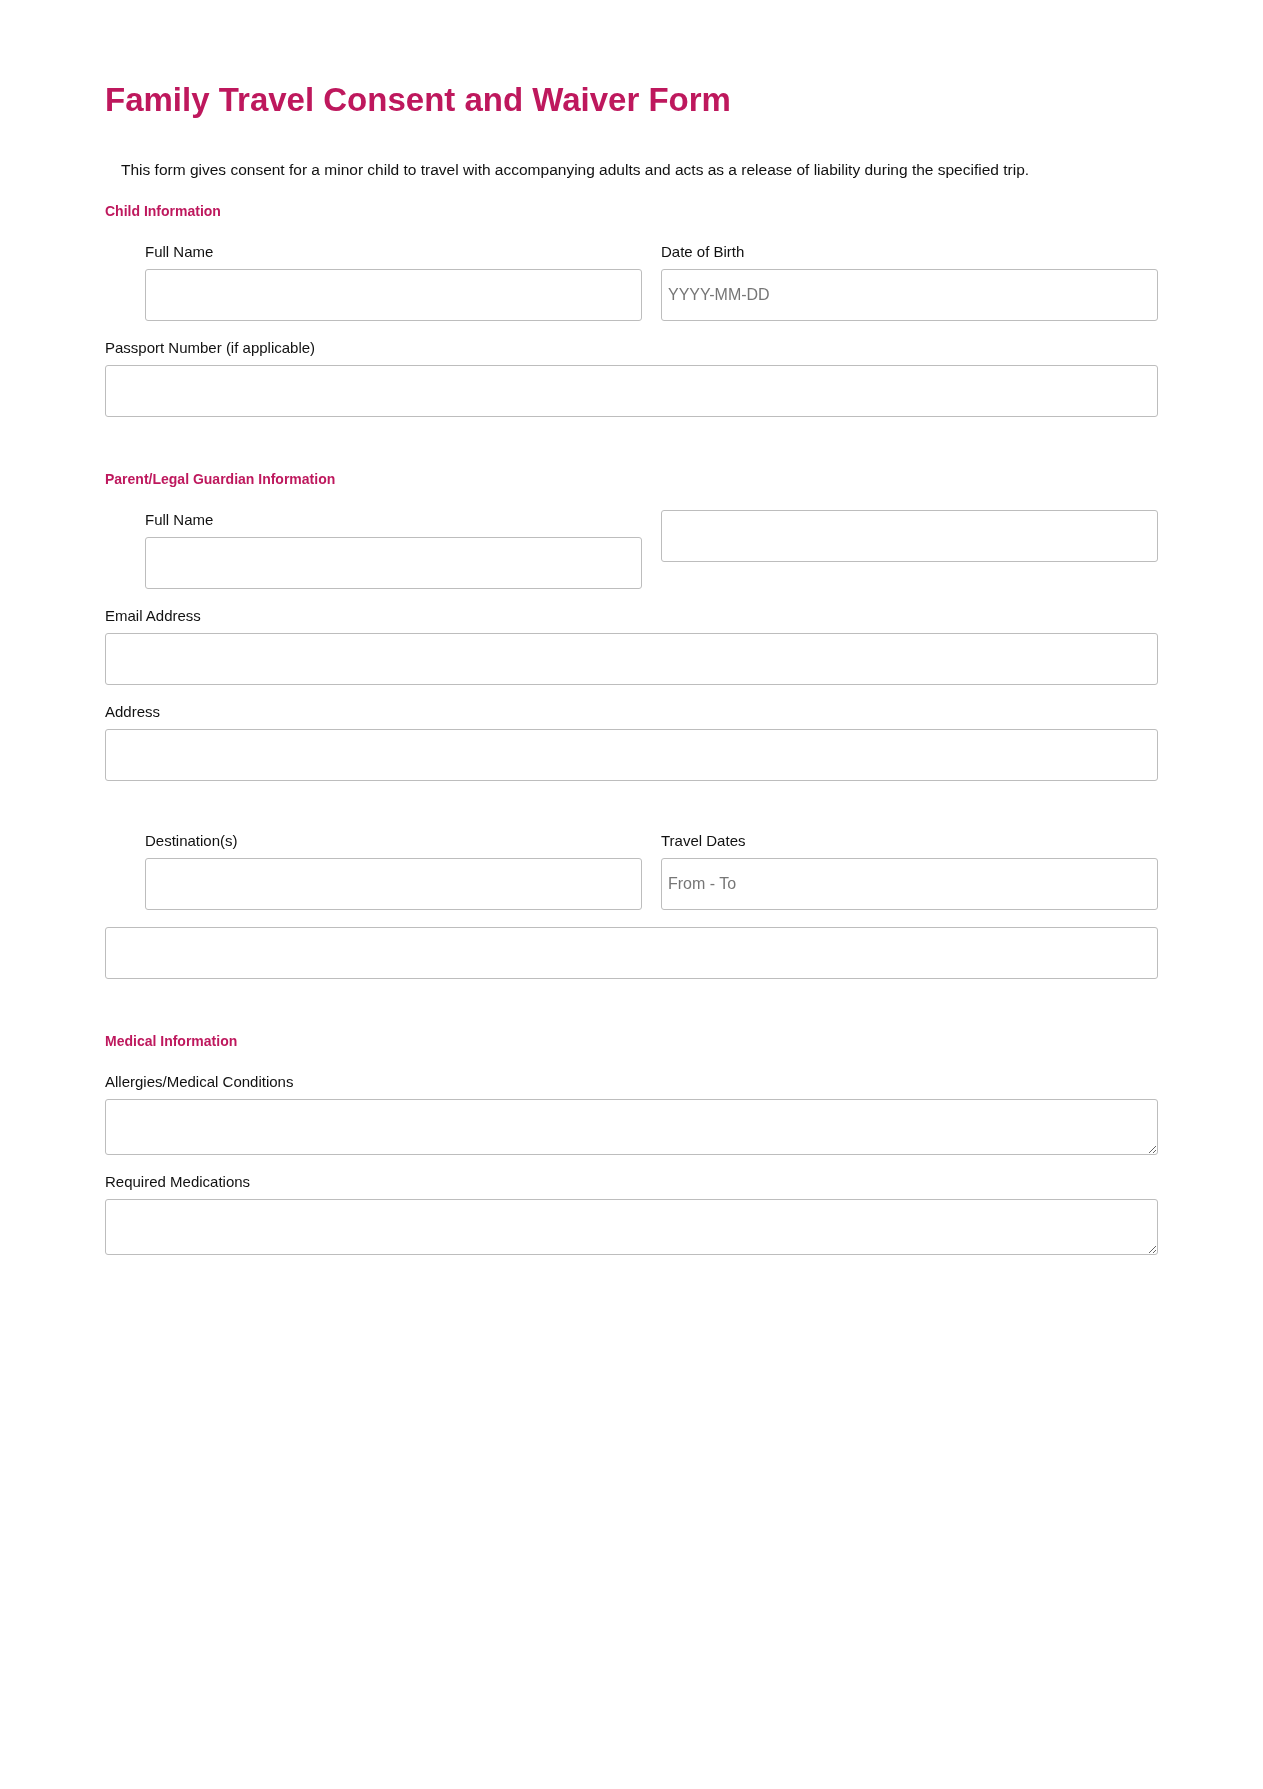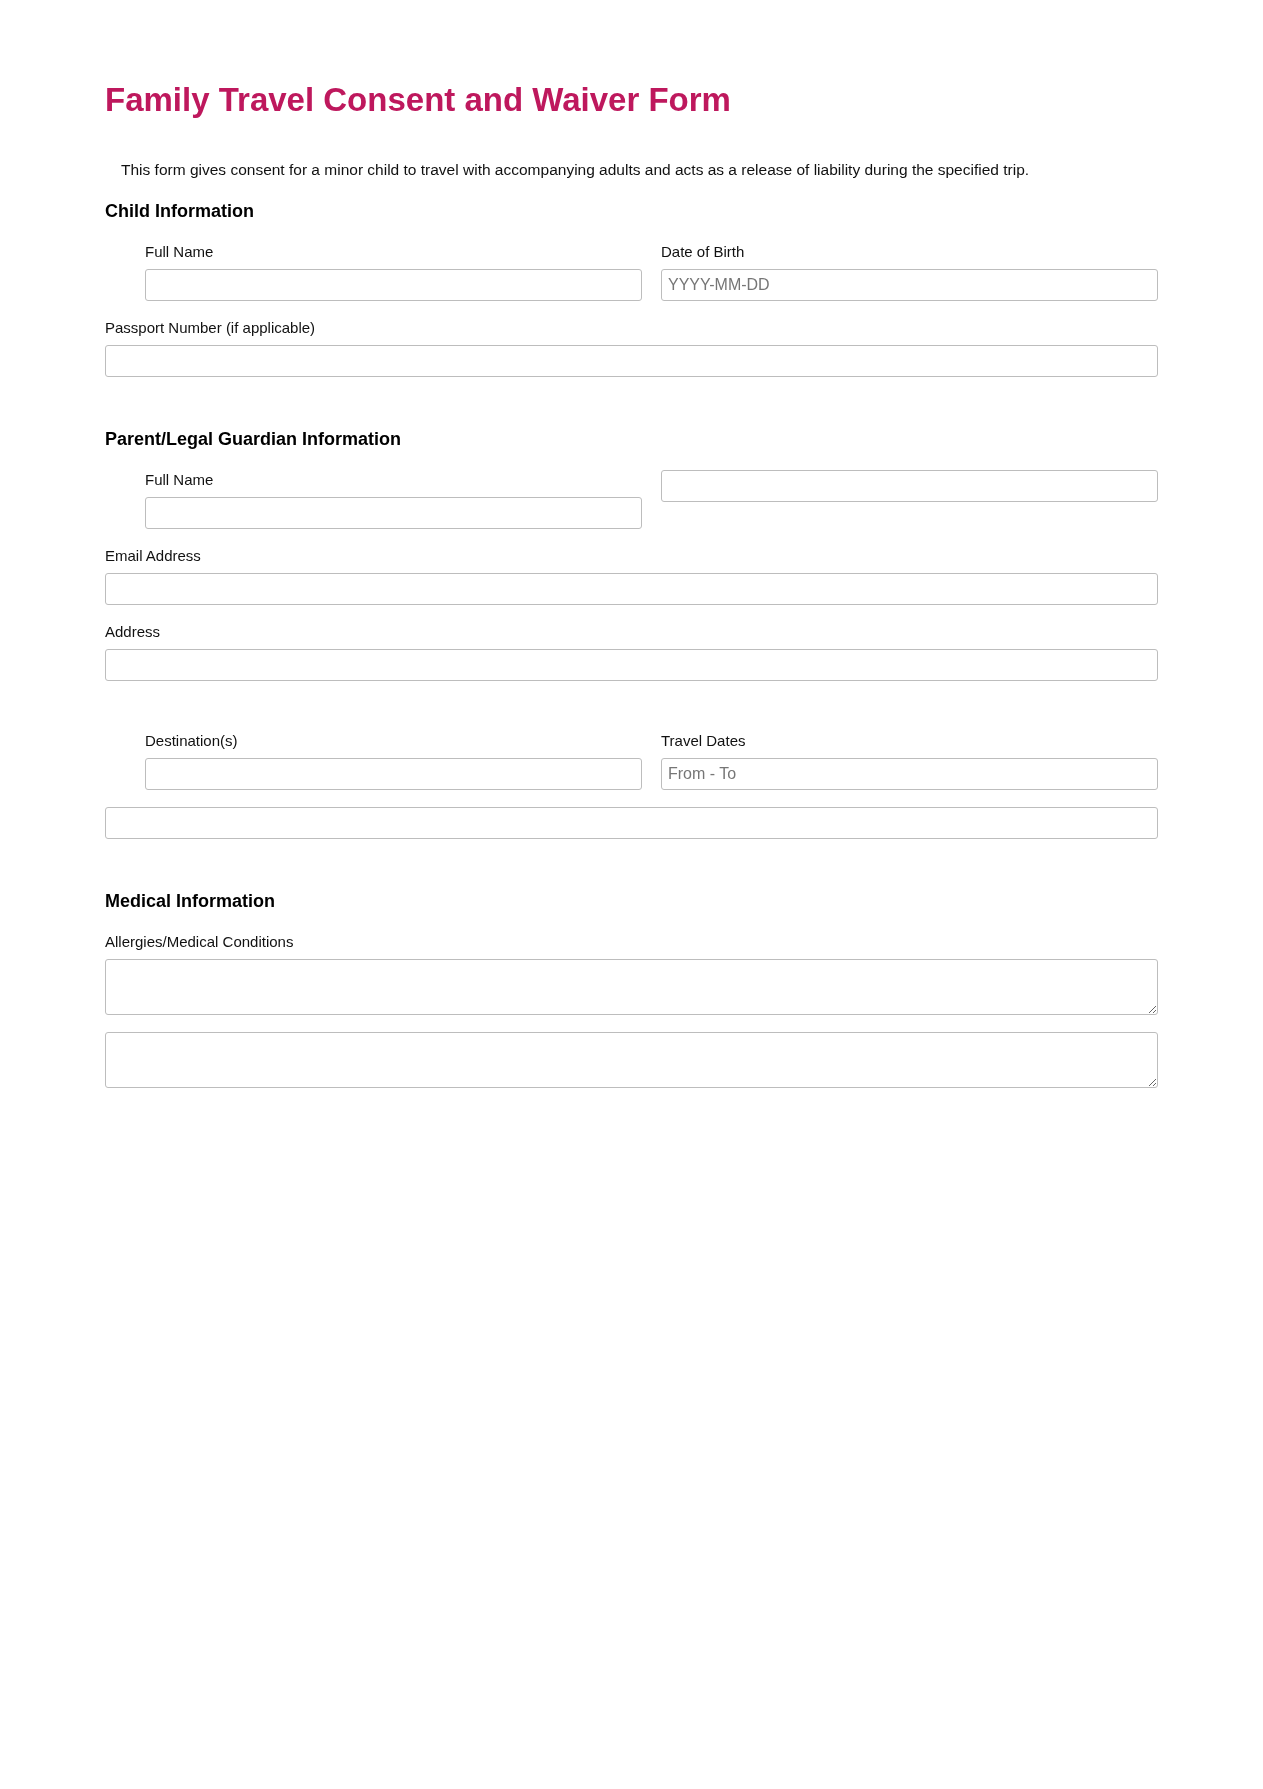--- a/index.html
+++ b/index.html
@@ -6,28 +6,28 @@
   body { width: 1263px; height: 1789px; position: relative; overflow: hidden;
          font-family: "Liberation Sans", sans-serif; color: #111111; }
   .viewport { position: absolute; left: 0; top: 0; width: 1263px; height: 1299px; overflow: hidden; }
   .form { position: absolute; left: 105px; top: 0; width: 1053px; }
   h1 { margin: 0; position: absolute; top: 80px; left: 0; font-size: 33px; line-height: 40px;
        font-weight: bold; color: #be185d; white-space: nowrap; }
   .desc { margin: 16px; position: absolute; top: 143px; left: 0; font-size: 15.5px; line-height: 22px;
           color: #111111; white-space: nowrap; }
   .sections { position: absolute; top: 199px; left: 0; width: 1053px; }
   .section { margin-bottom: 50px; }
-  h2 { margin: 0 0 19px 0; font-size: 18px; line-height: 24px; font-weight: bold; color: #000000; }
+  h2 { margin: 0 0 19px 0; font-size: 14px; line-height: 24px; font-weight: bold; color: #be185d; }
   .row { display: flex; gap: 19px; padding-left: 40px; }
   .row .field { flex: 1 1 0; min-width: 0; }
   .field { margin-bottom: 17px; }
   .field:last-child, .row:last-child .field { }
   label { display: block; font-size: 15px; line-height: 20px; color: #111111; margin-bottom: 7px; white-space: nowrap; }
   .input, .textarea {
-    box-sizing: border-box; width: 100%; height: 32px; border: 1px solid #bdbdbd; border-radius: 3px;
+    box-sizing: border-box; width: 100%; height: 52px; border: 1px solid #bdbdbd; border-radius: 3px;
     background: #ffffff; padding: 6px 6px; font-family: "Liberation Sans", sans-serif; font-size: 16px;
     color: #111111; display: block; outline: none;
   }
   .input::placeholder { color: #767676; }
   .textarea { height: 56px; resize: vertical; }
   .section .field.last { margin-bottom: 1px; }
 </style>
 </head>
 <body>
 
@@ -93,19 +93,20 @@
         </div>
       </section>
 
       <section class="section">
         <h2>Medical Information</h2>
         <div class="field">
           <label for="m_allergies">Allergies/Medical Conditions</label>
           <textarea id="m_allergies" class="textarea" style=""></textarea>
         </div>
         <div class="field last">
+          <label for="m_meds">Required Medications</label>
           <textarea id="m_meds" class="textarea" style=""></textarea>
         </div>
       </section>
 
     </div>
   </form>
 </div>
 
 </body></html>

